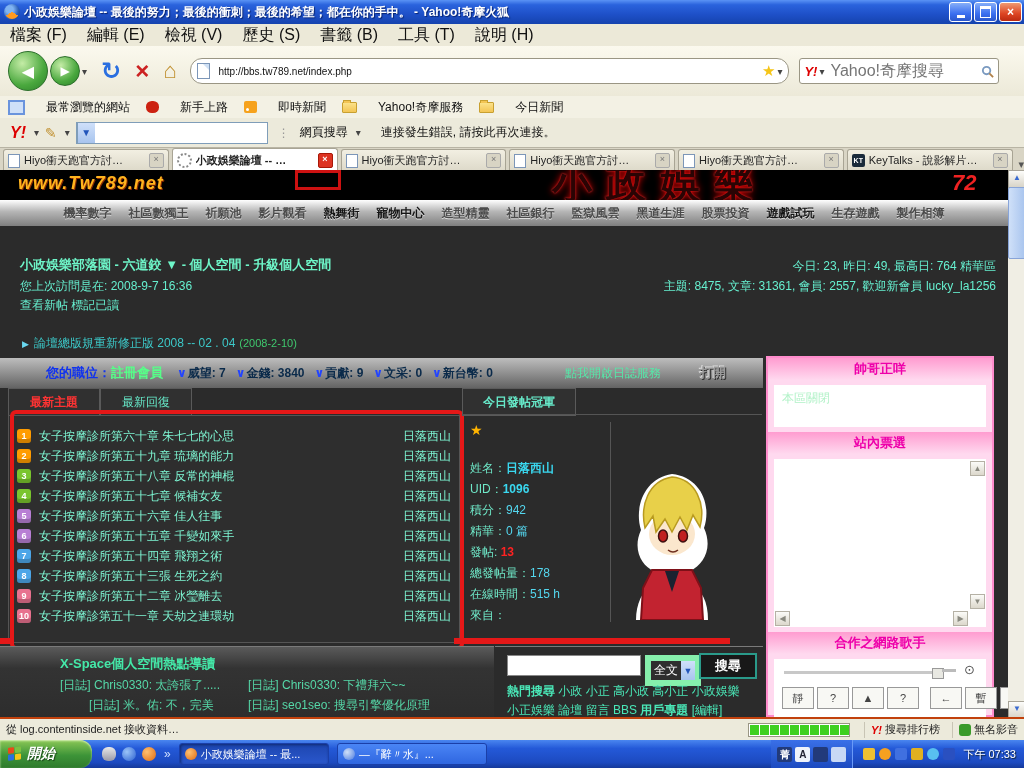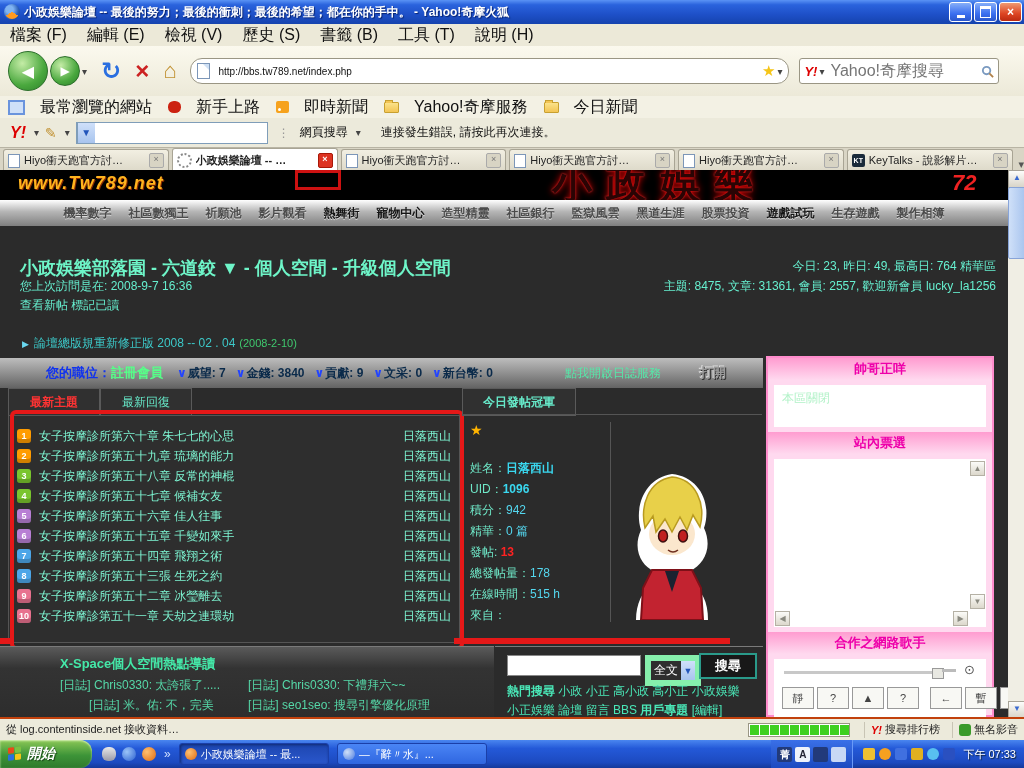--- a/index.html
+++ b/index.html
@@ -31,21 +31,21 @@
   .pageicon{width:11px;height:14px;background:#fff;border:1px solid #7c96b8;position:relative;flex:none;}
   .pageicon::after{content:"";position:absolute;right:0;top:0;border:3px solid #cfe0f4;border-left-color:transparent;border-bottom-color:transparent;}
   #urlinput{border:none;outline:none;flex:1;font-size:10px;color:#111;margin-left:6px;font-family:"Liberation Sans","DejaVu Sans",sans-serif;background:transparent;}
   #ybox{margin-left:10px;width:190px;height:24px;background:#fff;border:1px solid #9a9684;border-radius:3px;display:flex;align-items:center;padding:0 4px;}
   .ylogo{color:#d00;font-weight:bold;font-style:italic;font-size:13px;}
   #ysearchinput{border:none;outline:none;flex:1;font-size:16px;margin-left:4px;min-width:0;background:transparent;font-family:"Liberation Sans","DejaVu Sans",sans-serif;}
   .mag{width:13px;height:13px;flex:none;}
 
   
   #bmbar{top:96px;left:0;width:1024px;height:22px;background:#f3f1e4;border-bottom:1px solid #d8d4c4;display:flex;align-items:center;gap:16px;padding-left:8px;}
-  .bmitem{display:flex;align-items:center;gap:15px;font-size:16px;color:#111;}
+  .bmitem{display:flex;align-items:center;gap:21px;font-size:12px;color:#111;}
   .bmic{width:13px;height:11px;flex:none;}
   .bmic.pic{background:#cfe0f8;border:2px solid #6a94dd;}
   .bmic.lion{background:#cc2211;border-radius:45%;height:12px;}
   .bmic.rss{background:#f6a21d;border-radius:2px;height:12px;position:relative;}
   .bmic.rss::after{content:"";position:absolute;left:2px;bottom:2px;width:3px;height:3px;background:#fff;border-radius:50%;}
   .bmic.folder{background:linear-gradient(#fbe28a,#f3c554);border:1px solid #c8a030;height:9px;border-radius:1px;position:relative;}
   .bmic.folder::before{content:"";position:absolute;top:-3px;left:0;width:6px;height:2px;background:#f3c554;border:1px solid #c8a030;border-bottom:none;}
 
   
   #ytb{top:118px;left:0;width:1024px;height:29px;background:#eceadb;border-bottom:1px solid #c8c4b4;display:flex;align-items:center;gap:6px;padding-left:10px;}
@@ -79,21 +79,21 @@
   #banner{position:absolute;top:0;left:0;width:1008px;height:30px;background:#000;overflow:hidden;}
   #sitename{position:absolute;left:18px;top:3px;font-size:18px;font-weight:bold;font-style:italic;letter-spacing:1px;color:#ffb41e;text-shadow:1px 1px 0 #8a2a00;}
   #bannerredbox{position:absolute;left:295px;top:0;width:40px;height:14px;border:3px solid #cc1111;}
   #glowtext{position:absolute;left:552px;top:-14px;font-size:40px;font-weight:bold;color:#2a0404;text-shadow:0 0 7px #e00,0 0 2px #f44;letter-spacing:14px;white-space:nowrap;}
   #glow72{position:absolute;left:952px;top:0px;font-size:22px;font-weight:bold;font-style:italic;color:#e22;}
 
   
   #navstrip{position:absolute;top:30px;left:0;width:1008px;height:26px;background:linear-gradient(#ffffff,#b5b5b5 45%,#7f7f7f);display:flex;align-items:center;justify-content:center;gap:17px;}
   .navitem{font-size:12px;font-weight:bold;color:#4b4b4b;text-shadow:0 1px 0 #ddd;}
   .navitem.dark{color:#141414;}
-  #breadcrumb{position:absolute;left:20px;top:86px;font-size:18px;font-weight:bold;color:#6ef5c8;}
+  #breadcrumb{position:absolute;left:20px;top:86px;font-size:13px;font-weight:bold;color:#6ef5c8;}
   #todaystats{position:absolute;right:28px;top:88px;font-size:12px;color:#66f0d0;}
   #visitline{position:absolute;left:20px;top:108px;font-size:12px;color:#66f0d0;}
   #totalsline{position:absolute;right:28px;top:108px;font-size:12px;color:#66f0d0;}
   #linksline{position:absolute;left:20px;top:127px;font-size:12px;color:#66f0d0;}
   #announce{position:absolute;left:22px;top:165px;font-size:12px;color:#3cc8c8;}
   #announce .bullet{color:#6ad8f0;font-size:9px;margin-right:5px;}
   #announce .adate{color:#3fc86e;font-size:11px;margin-left:4px;}
 
   
   #statusband{position:absolute;left:0;top:188px;width:763px;height:30px;background:linear-gradient(#bdbdbd,#636363);display:flex;align-items:center;}

